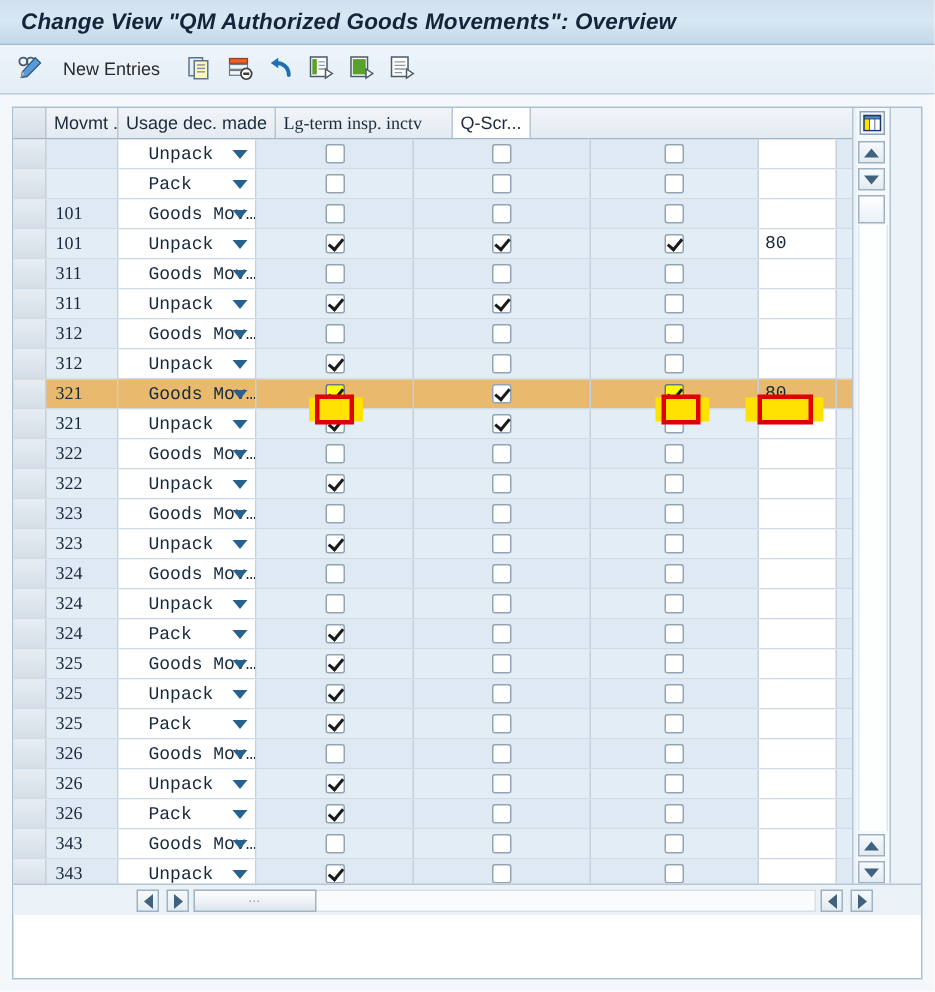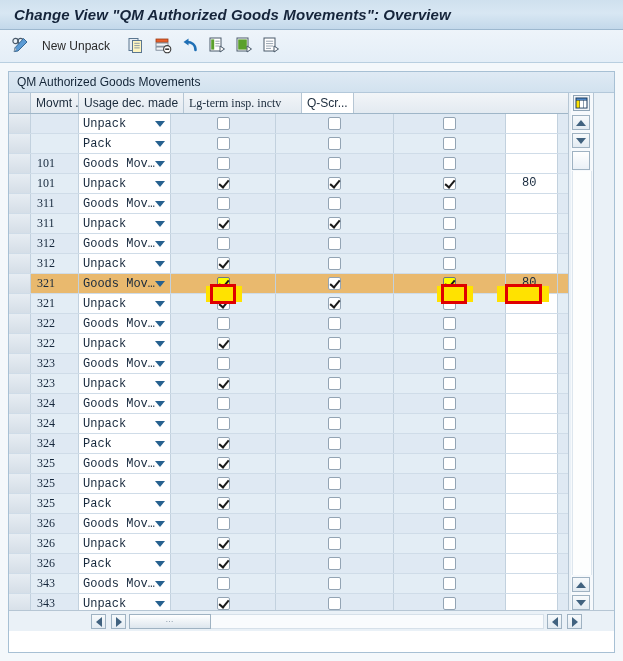--- a/index.html
+++ b/index.html
@@ -159,29 +159,29 @@
     font-size: 12px;
     color: #16283c;
     padding-left: 6px;
     display: block;
     line-height: 19px;
   }
   .post-txt {
     font-family: "Liberation Mono", monospace;
     font-size: 12px;
     color: #16283c;
-    padding-left: 4px;
+    padding-left: 20px;
     display: inline-block;
     line-height: 19px;
   }
   .qs-txt {
     font-family: "Liberation Mono", monospace;
     font-size: 12px;
     color: #16283c;
-    padding-left: 16px;
+    padding-left: 4px;
     display: block;
     line-height: 19px;
   }
   .caret {
     position: absolute;
     right: 5px;
     top: 7px;
     width: 0; height: 0;
     border-left: 5px solid transparent;
     border-right: 5px solid transparent;
@@ -342,21 +342,21 @@
           <circle cx="4.5" cy="5" r="2.6" fill="none" stroke="#4a5a6a" stroke-width="1.2"></circle>
           <circle cx="9.5" cy="5" r="2.6" fill="none" stroke="#4a5a6a" stroke-width="1.2"></circle>
           <line x1="7.1" y1="5" x2="7.9" y2="5" stroke="#4a5a6a" stroke-width="1.2"></line>
           <path d="M12.5 2.5 L16 6 L7 15 L3.2 15.6 L4 11.8 Z" fill="#5b9bd5" stroke="#2b5d8a" stroke-width="0.9"></path>
           <path d="M3.2 15.6 L4 11.8 L5.4 13.2 Z" fill="#d8d8d8" stroke="#7d8d9c" stroke-width="0.6"></path>
         </svg>
       </span>
     </div>
 
     <div class="tb-item">
-      <span class="tb-label">New Unpack</span>
+      <span class="tb-label">New Entries</span>
     </div>
 
     <div class="tb-item">
       <span>
         <svg width="18" height="18" viewBox="0 0 18 18">
           <rect x="2" y="2.5" width="9" height="12" fill="#e8eef5" stroke="#5a7690" stroke-width="1"></rect>
           <rect x="5.5" y="4.5" width="9" height="12" fill="#fdf4c0" stroke="#5a7690" stroke-width="1"></rect>
           <line x1="7.3" y1="7.3" x2="12.7" y2="7.3" stroke="#7e8ea0" stroke-width="0.9"></line>
           <line x1="7.3" y1="9.6" x2="12.7" y2="9.6" stroke="#7e8ea0" stroke-width="0.9"></line>
           <line x1="7.3" y1="11.9" x2="12.7" y2="11.9" stroke="#7e8ea0" stroke-width="0.9"></line>
@@ -417,21 +417,20 @@
           <line x1="4" y1="10" x2="11.2" y2="10" stroke="#8b99a6" stroke-width="0.9"></line>
           <line x1="4" y1="12.4" x2="9" y2="12.4" stroke="#8b99a6" stroke-width="0.9"></line>
           <path d="M12 10 L16.5 13 L12 16 Z" fill="#ffffff" stroke="#4a5a6a" stroke-width="1"></path>
         </svg>
       </span>
     </div>
   </div>
 
   <div class="tablewrap">
 
-    <div class="tbl-caption">QM Authorized Goods Movements</div>
 
     <div class="grid">
 
       <div class="hdr">
         <div class="cell c-sel"></div>
         <div class="cell c-mov">Movmt ...</div>
         <div class="cell c-usage">Usage dec. made</div>
         <div class="cell c-lg">Lg-term insp. inctv</div>
         <div class="cell c-qs">Q-Scr...</div>
         <div class="cell c-pad"></div>

